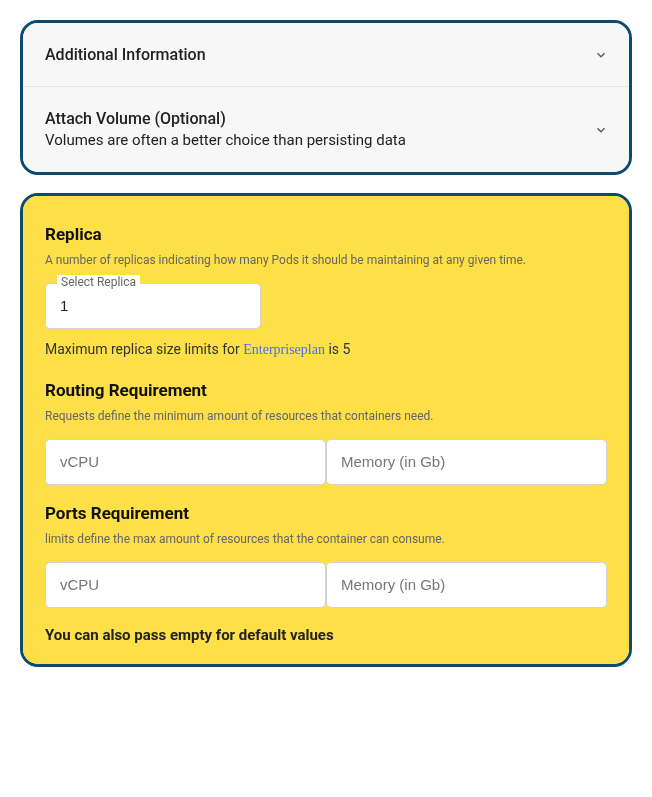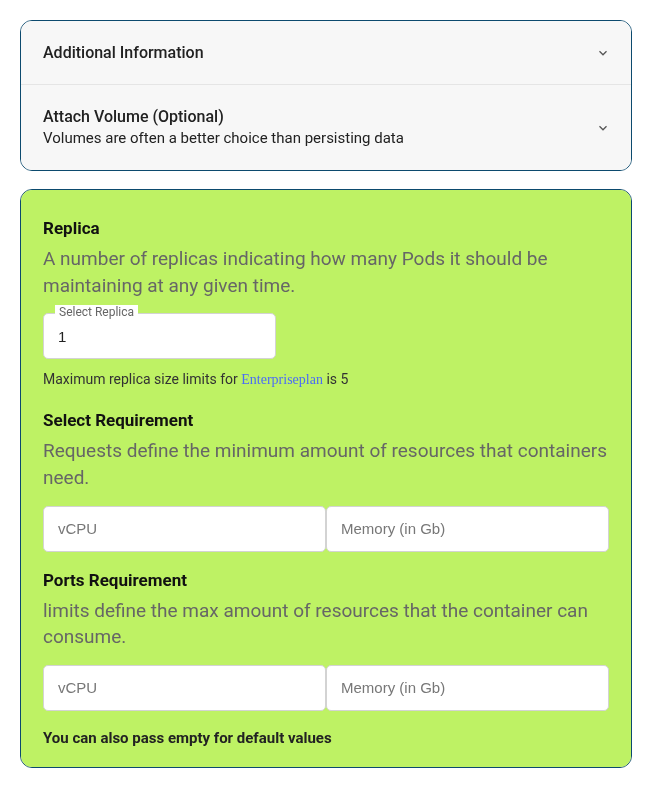--- a/index.html
+++ b/index.html
@@ -4,22 +4,22 @@
   <style>
     * { box-sizing: border-box; margin: 0; padding: 0; }
     body {
       font-family: -apple-system, BlinkMacSystemFont, "Segoe UI", Roboto, Helvetica, Arial, sans-serif;
       background: #fff;
       padding: 20px;
       width: 652px;
       color: #1b1b1b;
     }
     .panel {
-      border: 1px solid #0c4a6e;
-      border-radius: 12px;
+      border: 3px solid #0c4a6e;
+      border-radius: 18px;
       margin-bottom: 18px;
       overflow: hidden;
     }
     .panel-header {
       background: #f7f7f7;
       padding: 20px 22px;
       display: flex;
       align-items: flex-start;
       gap: 0;
       position: relative;
@@ -51,38 +51,38 @@
       transform: translateY(-50%);
       width: 16px;
       height: 16px;
       display: flex;
       align-items: center;
       justify-content: center;
       color: #555;
     }
     .chev svg { display: block; }
     .panel-body {
-      background: #bef264;
+      background: #fde047;
       padding: 28px 22px 20px;
     }
     .section-title {
       font-size: 17px;
       font-weight: 700;
       color: #111;
       margin-bottom: 8px;
     }
     .section-sub {
-      font-size: 19px;
+      font-size: 12px;
       color: #666;
       margin-bottom: 14px;
       line-height: 1.4;
     }
     .field-float {
       position: relative;
-      width: 233px;
+      width: 216px;
       margin-bottom: 12px;
     }
     .float-label {
       position: absolute;
       top: -8px;
       left: 12px;
       background: #fff;
       padding: 0 4px;
       font-size: 12px;
       color: #666;
@@ -145,21 +145,21 @@
     <div class="section-title">Replica</div>
     <div class="section-sub">A number of replicas indicating how many Pods it should be maintaining at any given time.</div>
     <div class="field-float">
       <span class="float-label">Select Replica</span>
       <input class="input" type="text" value="1" style="">
     </div>
     <div class="hint">
       <span>Maximum replica size limits for </span><a href="#">Enterpriseplan</a><span> is 5</span>
     </div>
 
-    <div class="section-title">Select Requirement</div>
+    <div class="section-title">Routing Requirement</div>
     <div class="section-sub">Requests define the minimum amount of resources that containers need.</div>
     <div class="row2">
       <input class="input" type="text" placeholder="vCPU" style="">
       <input class="input" type="text" placeholder="Memory (in Gb)" style="">
     </div>
 
     <div class="section-title">Ports Requirement</div>
     <div class="section-sub">limits define the max amount of resources that the container can consume.</div>
     <div class="row2">
       <input class="input" type="text" placeholder="vCPU" style="">

